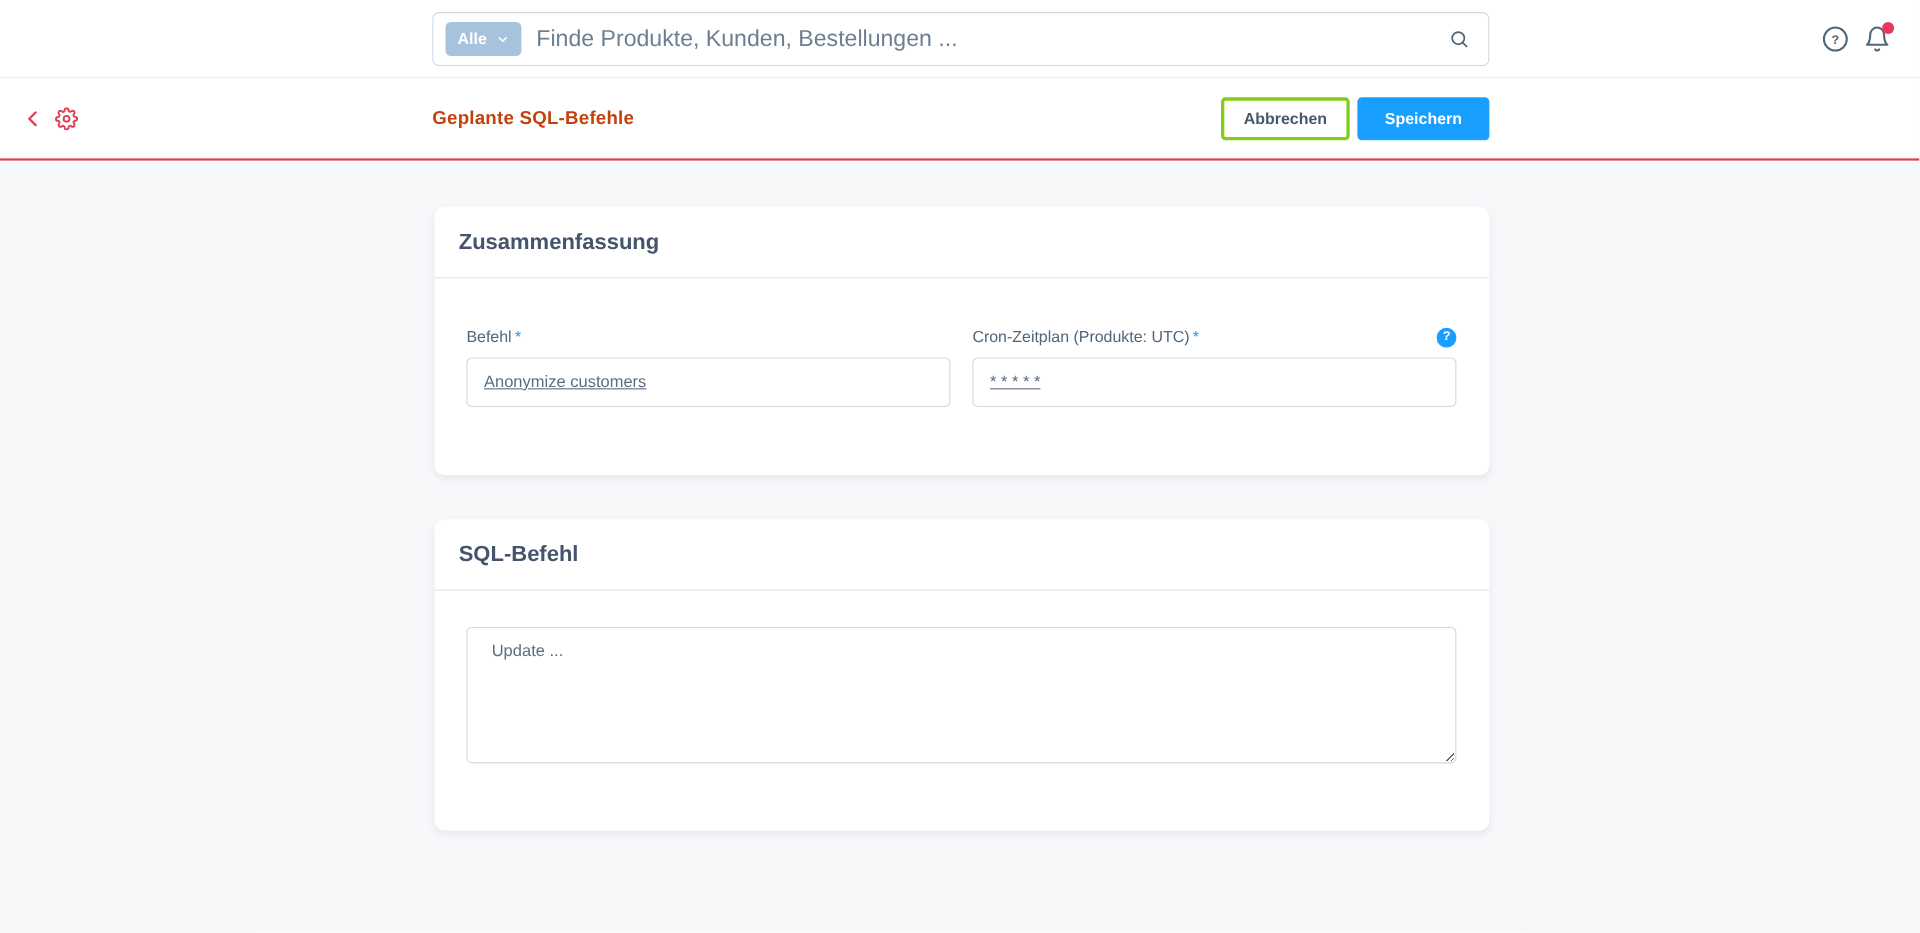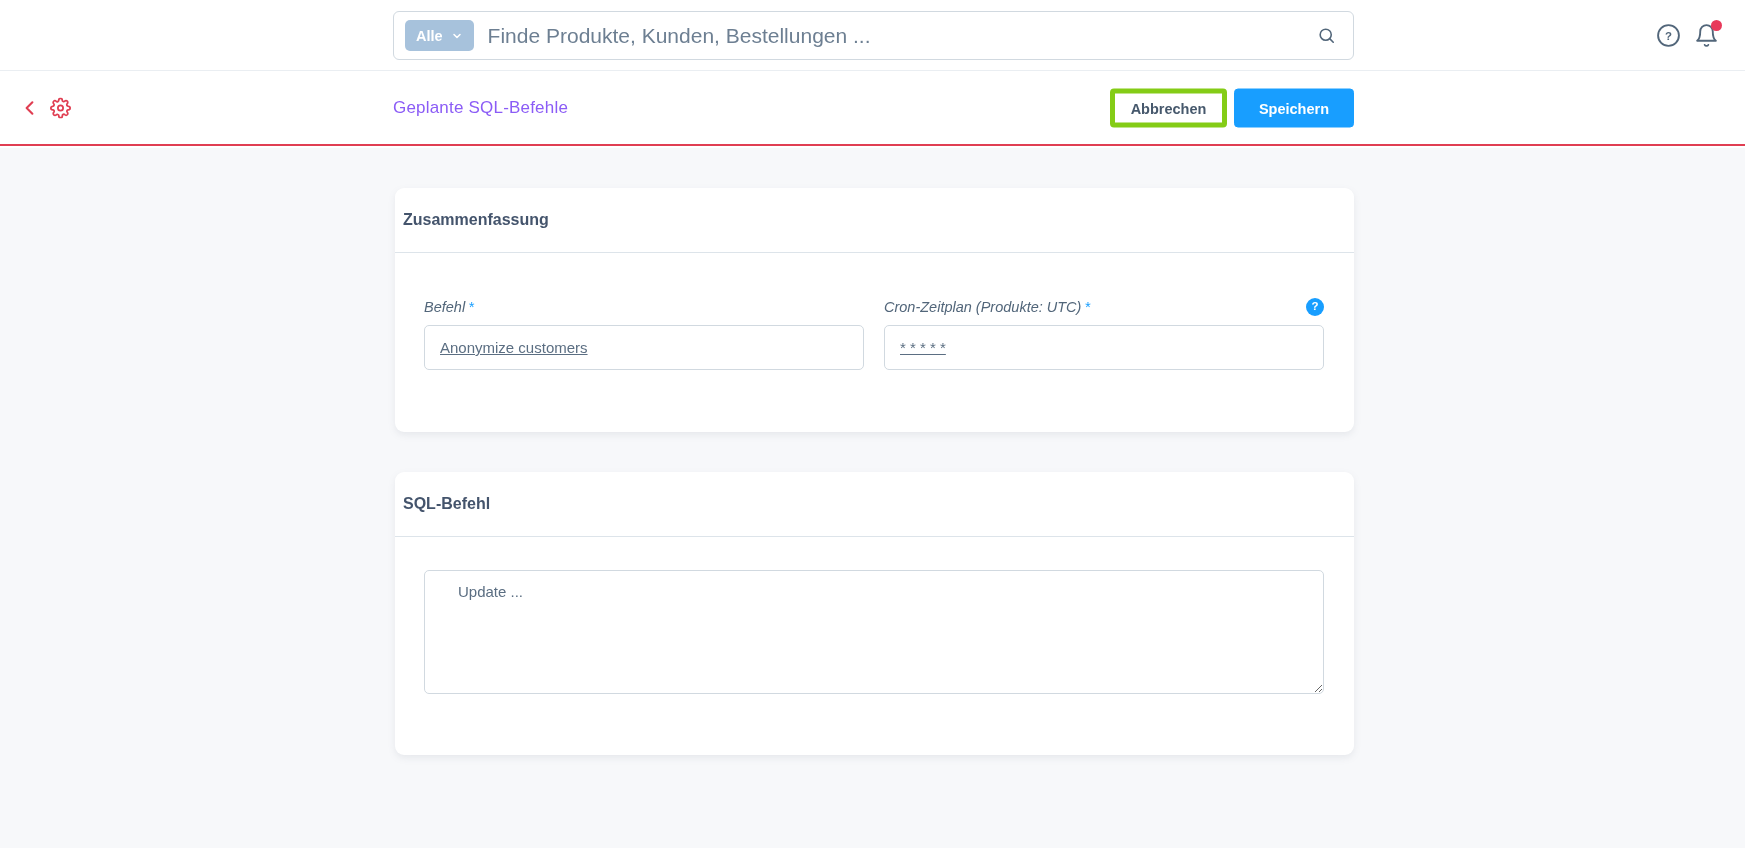--- a/index.html
+++ b/index.html
@@ -52,76 +52,76 @@
   .back-btn {
     position:absolute; left:16px; top:50%; transform:translateY(-50%);
     background:none; border:none; padding:2px; cursor:pointer; display:flex;
   }
   .gear-btn {
     position:absolute; left:48px; top:50%; transform:translateY(-50%);
     background:none; border:none; padding:2px; cursor:pointer; display:flex;
   }
   .smartbar-title {
     position:absolute; left:393px; top:50%; transform:translateY(-50%);
-    font-size:17px; font-weight:normal; color:#8b5cf6; letter-spacing:.2px;
+    font-size:17px; font-weight:bold; color:#c2410c; letter-spacing:.2px;
   }
   .smartbar-actions {
     position:absolute; right:391px; top:50%; transform:translateY(-50%);
     display:flex; gap:7px;
   }
   .btn {
     height:39px; border-radius:4px; font-size:14.5px; font-weight:bold;
     font-family:"Liberation Sans", sans-serif; cursor:pointer;
     display:flex; align-items:center; justify-content:center;
   }
-  .btn-cancel { width:117px; background:#fff; border:5px solid #84cc16; color:#46586c; }
+  .btn-cancel { width:117px; background:#fff; border:3px solid #84cc16; color:#46586c; }
   .btn-save   { width:120px; background:#189eff; border:1px solid #189eff; color:#ffffff; }
 
   
   .content {
     position:absolute; top:148px; left:0; width:1745px; height:700px;
     background:#f7f8fa;
   }
   .card {
     position:absolute; left:395px; width:959px; background:#ffffff;
     border-radius:9px; box-shadow:0 3px 7px rgba(120,135,150,0.13);
   }
   .card-summary { top:40px; height:244px; }
   .card-sql     { top:324px; height:283px; }
   .card-header {
-    height:65px; padding:0 8px; display:flex; align-items:center;
+    height:65px; padding:0 22px; display:flex; align-items:center;
     border-bottom:1px solid #dde4ea;
-    font-size:16px; font-weight:bold; color:#44546c;
+    font-size:20px; font-weight:bold; color:#44546c;
   }
   .card-body-summary { display:flex; gap:20px; padding:45px 30px 0 29px; }
   .field { flex:1; }
   .field-label-row {
     display:flex; align-items:center; justify-content:space-between;
     margin-bottom:10px; height:17px;
   }
-  .field-label { font-size:14.5px; color:#52667a;font-style:italic; }
+  .field-label { font-size:14.5px; color:#52667a; }
   .required-mark { color:#189eff; margin-left:3px; font-size:14.5px; }
   .help-badge {
     width:18px; height:18px; border-radius:50%; background:#189eff;
     color:#fff; font-size:11.5px; font-weight:bold; line-height:1;
     display:flex; align-items:center; justify-content:center;
     border:none; cursor:pointer; padding:0;
   }
   .text-input {
     width:100%; height:45px; background:#fff;
     border:1px solid #d1d9e0; border-radius:5px;
     padding:0 15px; font-size:15px; color:#5b6e82; outline:none;
     font-family:"Liberation Sans", sans-serif;
     text-decoration:underline;
   }
   .card-body-sql { padding:33px 30px 0 29px; }
   .sql-textarea {
     width:100%; height:124px; background:#fff;
     border:1px solid #d1d9e0; border-radius:5px;
-    padding:12px 33px; font-size:15px; color:#5b6e82; outline:none;
+    padding:12px 22px; font-size:15px; color:#5b6e82; outline:none;
     font-family:"Liberation Sans", sans-serif; resize:both;
   }
 </style>
 </head>
 <body>
 
 <div class="topbar">
   <div class="searchbar">
     <button class="scope-pill">
       <span>Alle</span>

